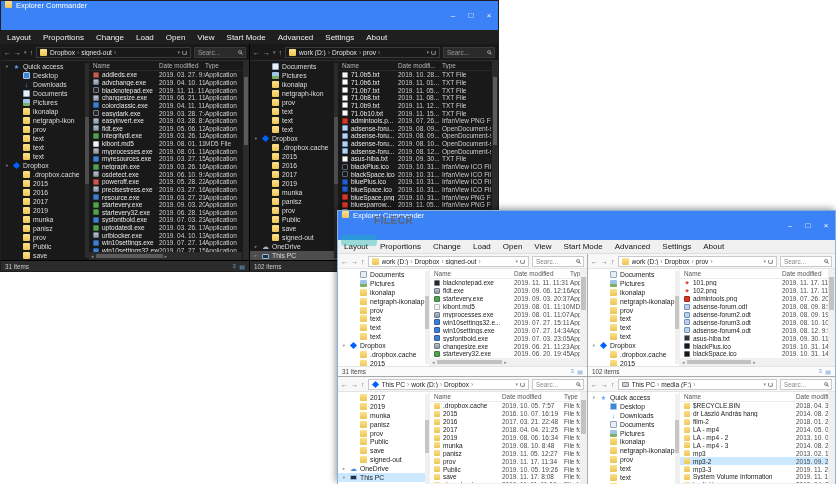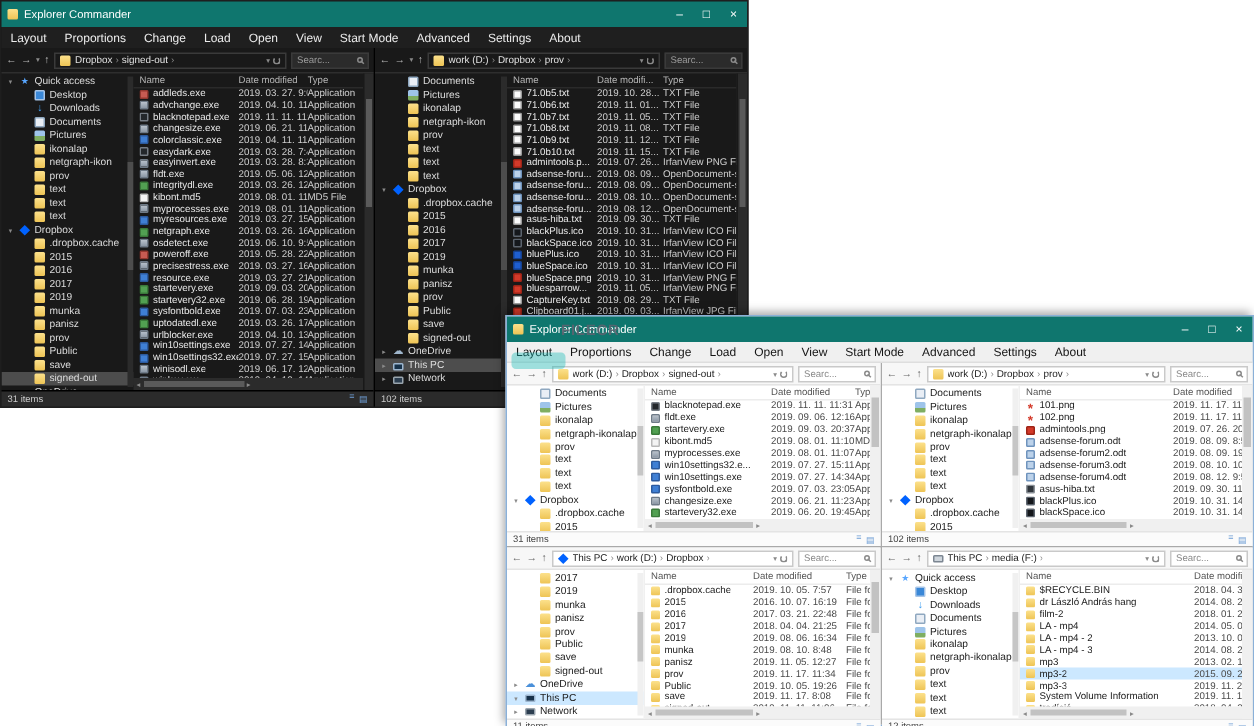--- a/index.html
+++ b/index.html
@@ -2,21 +2,21 @@
 <html><head>
 <meta charset="utf-8">
 <style>
   *{box-sizing:border-box;margin:0;padding:0}
   html,body{width:836px;height:484px;overflow:hidden;background:#fff;
     font-family:"Liberation Sans",sans-serif;}
   .win{position:absolute;display:flex;flex-direction:column}
   .win-dark{left:0;top:0;width:499px;height:272px;z-index:1;background:#191919;border:1px solid #1e1e1e}
   .win-light{left:337px;top:210px;width:499px;height:274px;z-index:2;background:#f0f0f0;border:1px solid #8ab0d8;box-shadow:-2px -2px 6px rgba(0,0,0,.35)}
 
-  .titlebar{height:17px;background:#0f766e;display:flex;align-items:center;color:#fff;font-size:7.5px;padding-left:4px;gap:4px;flex:none;position:relative}
+  .titlebar{height:29px;background:#3b82f6;display:flex;align-items:flex-start;color:#fff;font-size:7.5px;padding-left:4px;gap:4px;flex:none;position:relative}
   .wtitle{white-space:nowrap}
   .wbtns{margin-left:auto;display:flex;height:100%}
   .wbtn{width:18px;display:flex;align-items:center;justify-content:center;font-size:8px;line-height:1}
   .appicon{width:7px;height:7px}
 
   .menubar{height:14px;display:flex;align-items:center;font-size:8px;flex:none}
   .win-dark .menubar{background:#1f1f1f;color:#ececec}
   .win-light .menubar{background:#f0f0f0;color:#141414;border-bottom:1px solid #dedede}
   .menu-item{padding:0 6px;white-space:nowrap}
 

